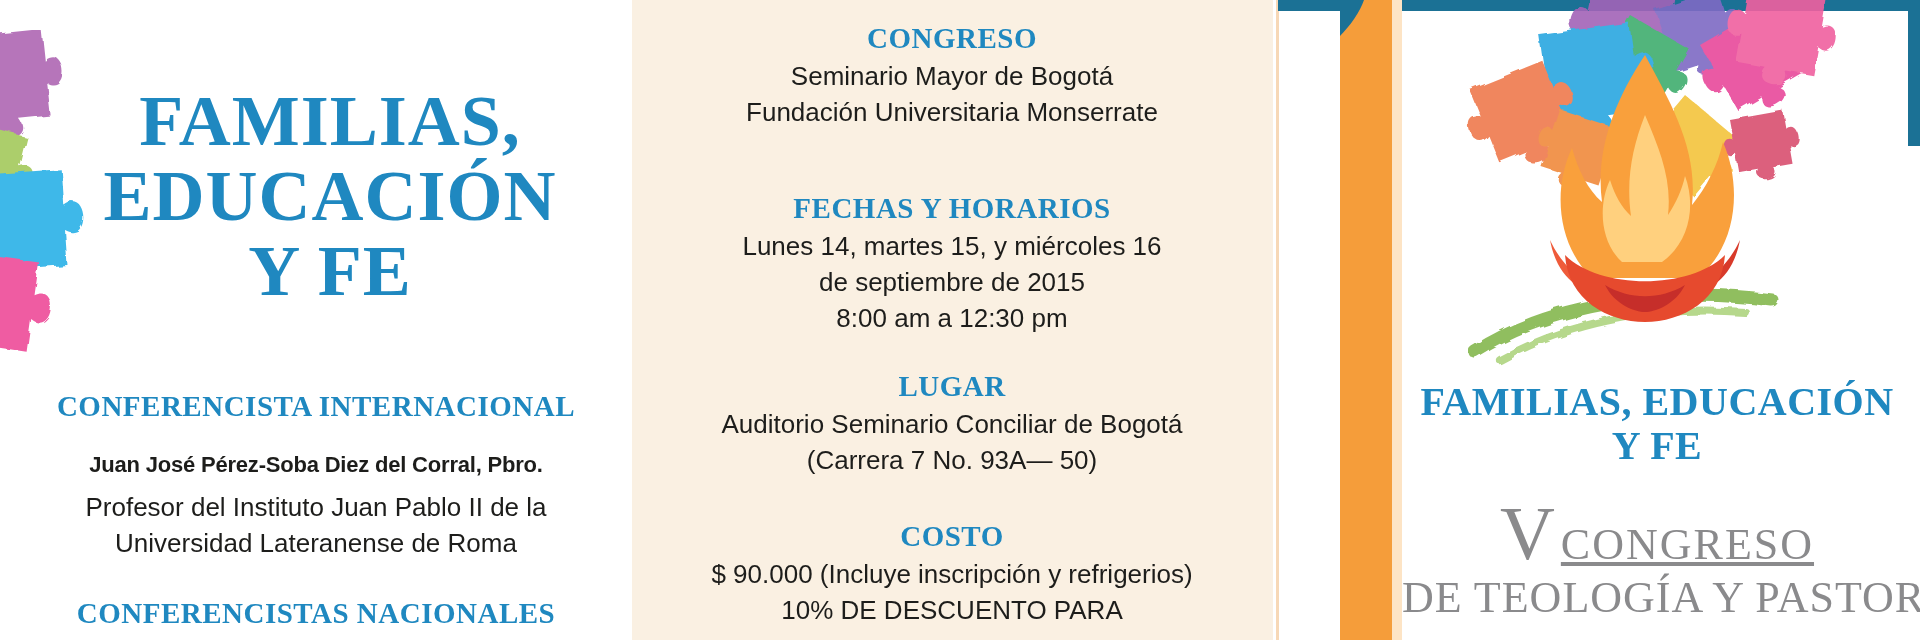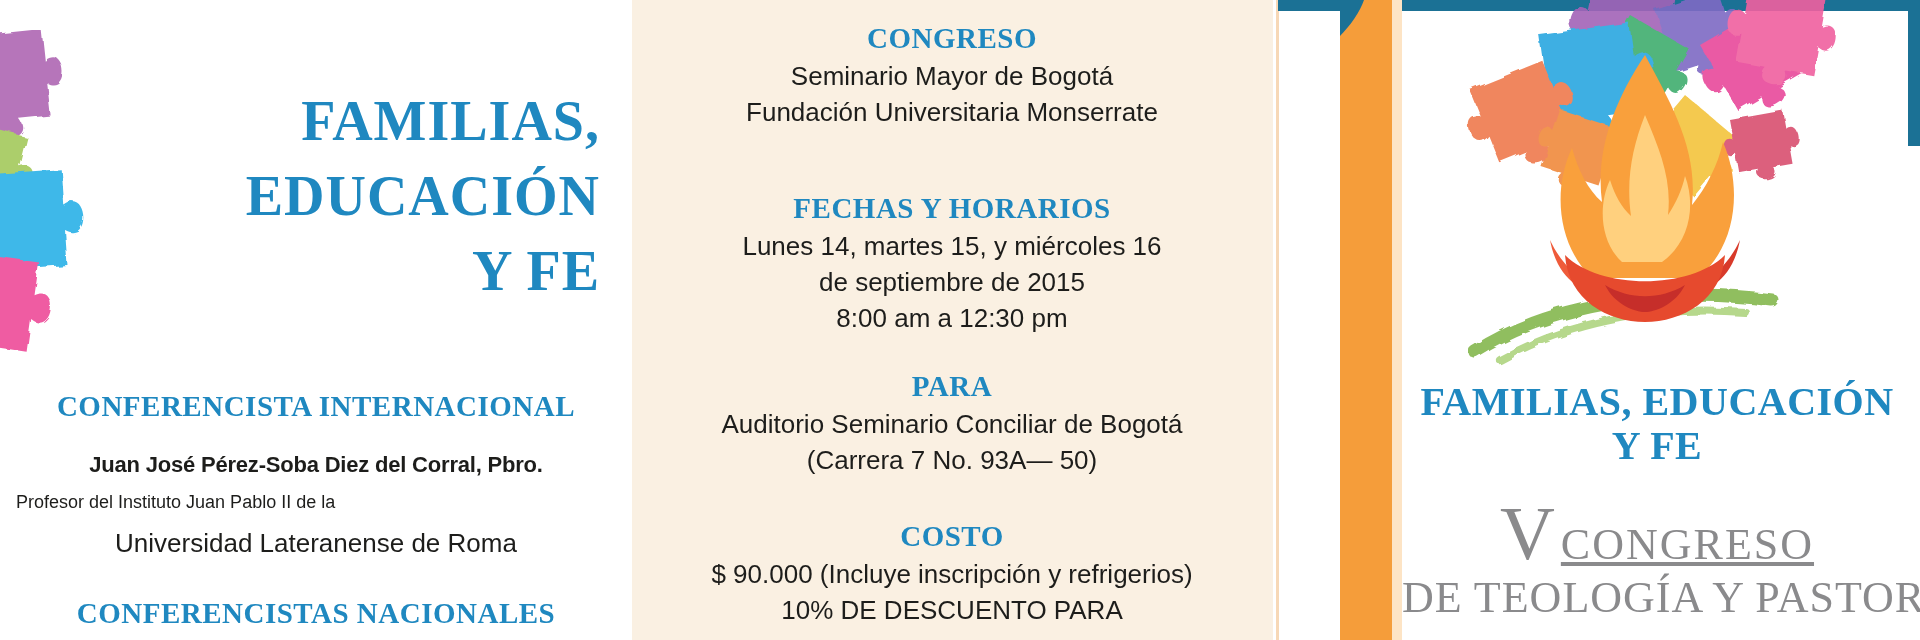--- a/index.html
+++ b/index.html
@@ -10,33 +10,33 @@
   html,body{width:1920px;height:640px;}
   body{
     position:relative;width:1920px;height:640px;overflow:hidden;background:#fff;
     font-family:"Liberation Sans",sans-serif;color:var(--ink);
   }
   .panel{position:absolute;top:0;height:640px;overflow:hidden;}
   
   .panel-left{left:0;width:632px;background:#fff;}
   .puzzle-strip{position:absolute;left:0;top:30px;}
   .l-title{
-    position:absolute;left:60px;top:84px;width:540px;text-align:right;
+    position:absolute;left:60px;top:84px;width:540px;text-align:center;
     font-family:"Liberation Serif",serif;font-weight:700;
-    font-size:56px;line-height:75px;color:var(--blue);letter-spacing:1px;
+    font-size:72px;line-height:75px;color:var(--blue);letter-spacing:1px;
   }
   .heading{
     font-family:"Liberation Serif",serif;font-weight:700;color:var(--blue);
     font-size:29px;letter-spacing:.5px;text-align:center;
   }
   .l-h1{position:absolute;left:16px;top:390px;width:600px;}
   .l-h2{position:absolute;left:16px;top:597px;width:600px;}
   .l-name{position:absolute;left:16px;top:452px;width:600px;text-align:center;
     font-size:22px;font-weight:700;letter-spacing:-.2px;}
-  .l-desc1{position:absolute;left:16px;top:492px;width:600px;font-size:18px;}
+  .l-desc1{position:absolute;left:16px;top:492px;width:600px;text-align:center;font-size:26px;}
   .l-desc2{position:absolute;left:16px;top:528px;width:600px;text-align:center;font-size:26px;}
   
   .panel-mid{left:632px;width:641px;background:var(--cream);}
   .m-sec{position:absolute;left:10px;width:620px;text-align:center;}
   .m-sec .heading{line-height:40px;}
   .m-line{font-size:26px;line-height:36px;color:var(--ink);}
   .m-s1{top:18px;} .m-s2{top:188px;} .m-s3{top:366px;} .m-s4{top:516px;}
   
   .panel-right{left:1273px;width:647px;background:#fff;}
   .edge-line{position:absolute;left:3px;top:0;width:3px;height:640px;background:var(--edge);}
@@ -109,21 +109,21 @@
   </div>
 
   <div class="m-sec m-s2">
     <div class="heading">FECHAS Y HORARIOS</div>
     <div class="m-line">Lunes 14, martes 15, y miércoles 16</div>
     <div class="m-line">de septiembre de 2015</div>
     <div class="m-line">8:00 am a 12:30 pm</div>
   </div>
 
   <div class="m-sec m-s3">
-    <div class="heading">PARA</div>
+    <div class="heading">LUGAR</div>
     <div class="m-line">Auditorio Seminario Conciliar de Bogotá</div>
     <div class="m-line">(Carrera 7 No. 93A— 50)</div>
   </div>
 
   <div class="m-sec m-s4">
     <div class="heading">COSTO</div>
     <div class="m-line">$ 90.000 (Incluye inscripción y refrigerios)</div>
     <div class="m-line">10% DE DESCUENTO PARA</div>
   </div>
 </div>

